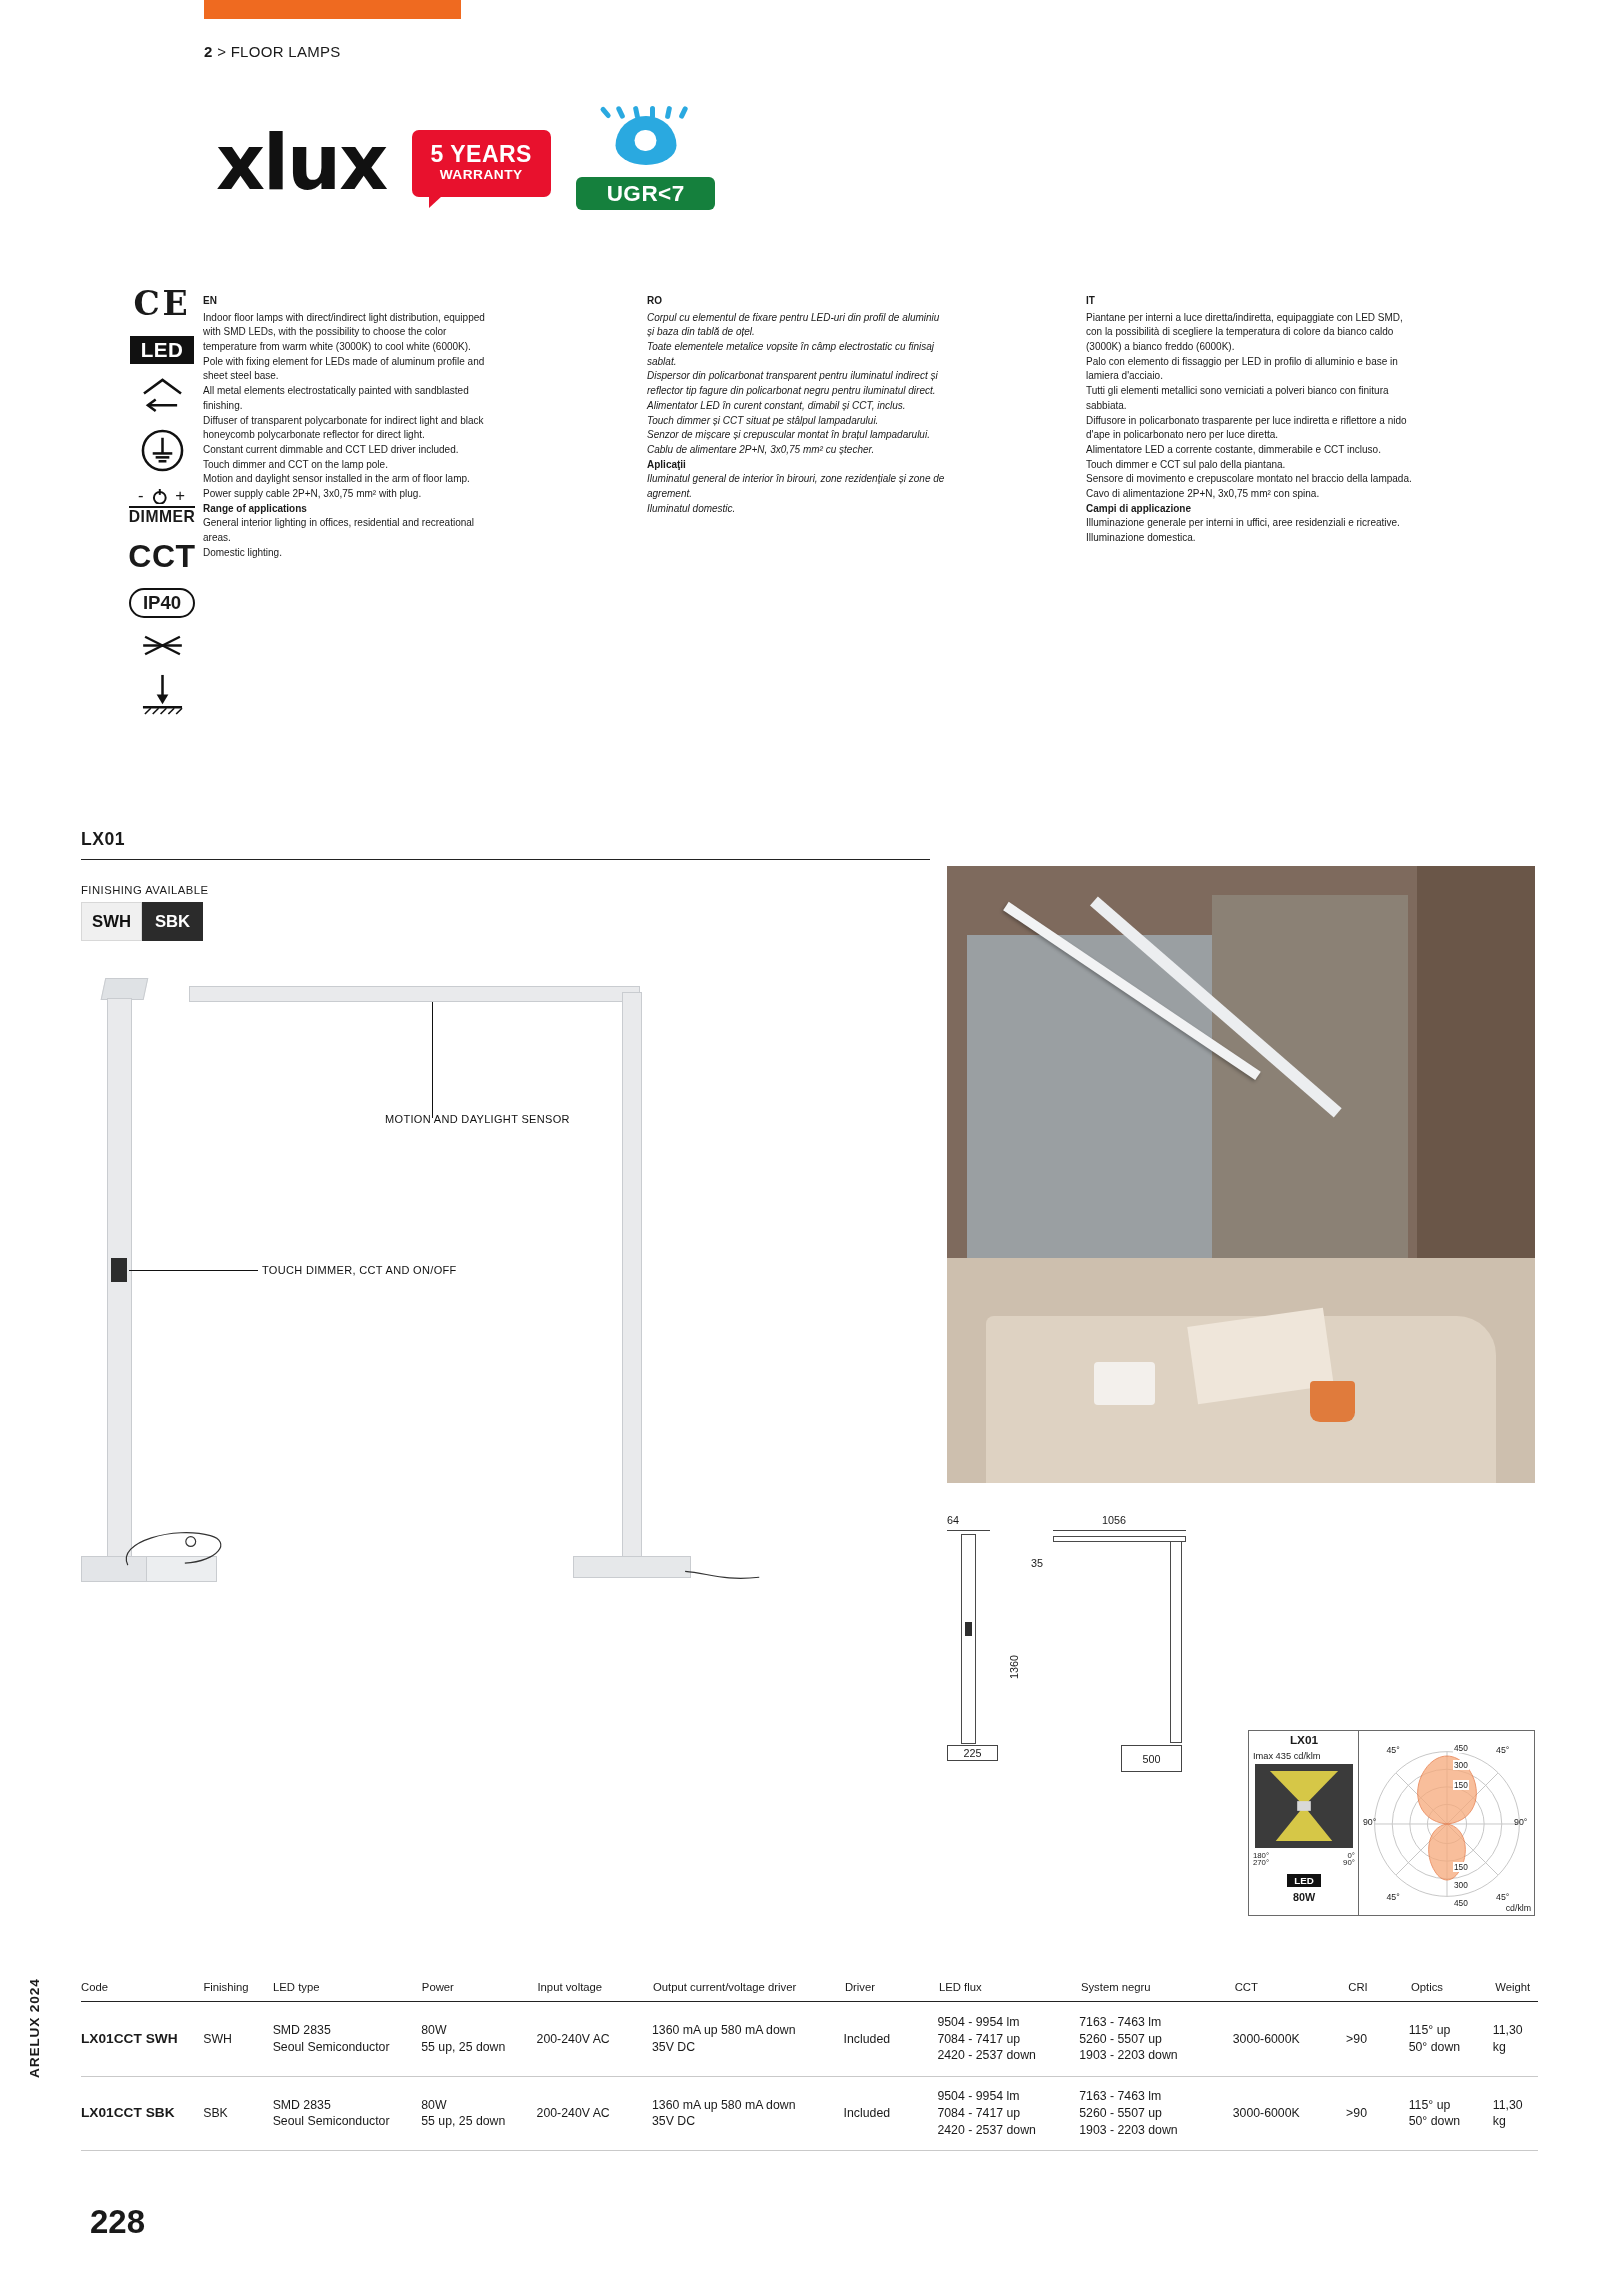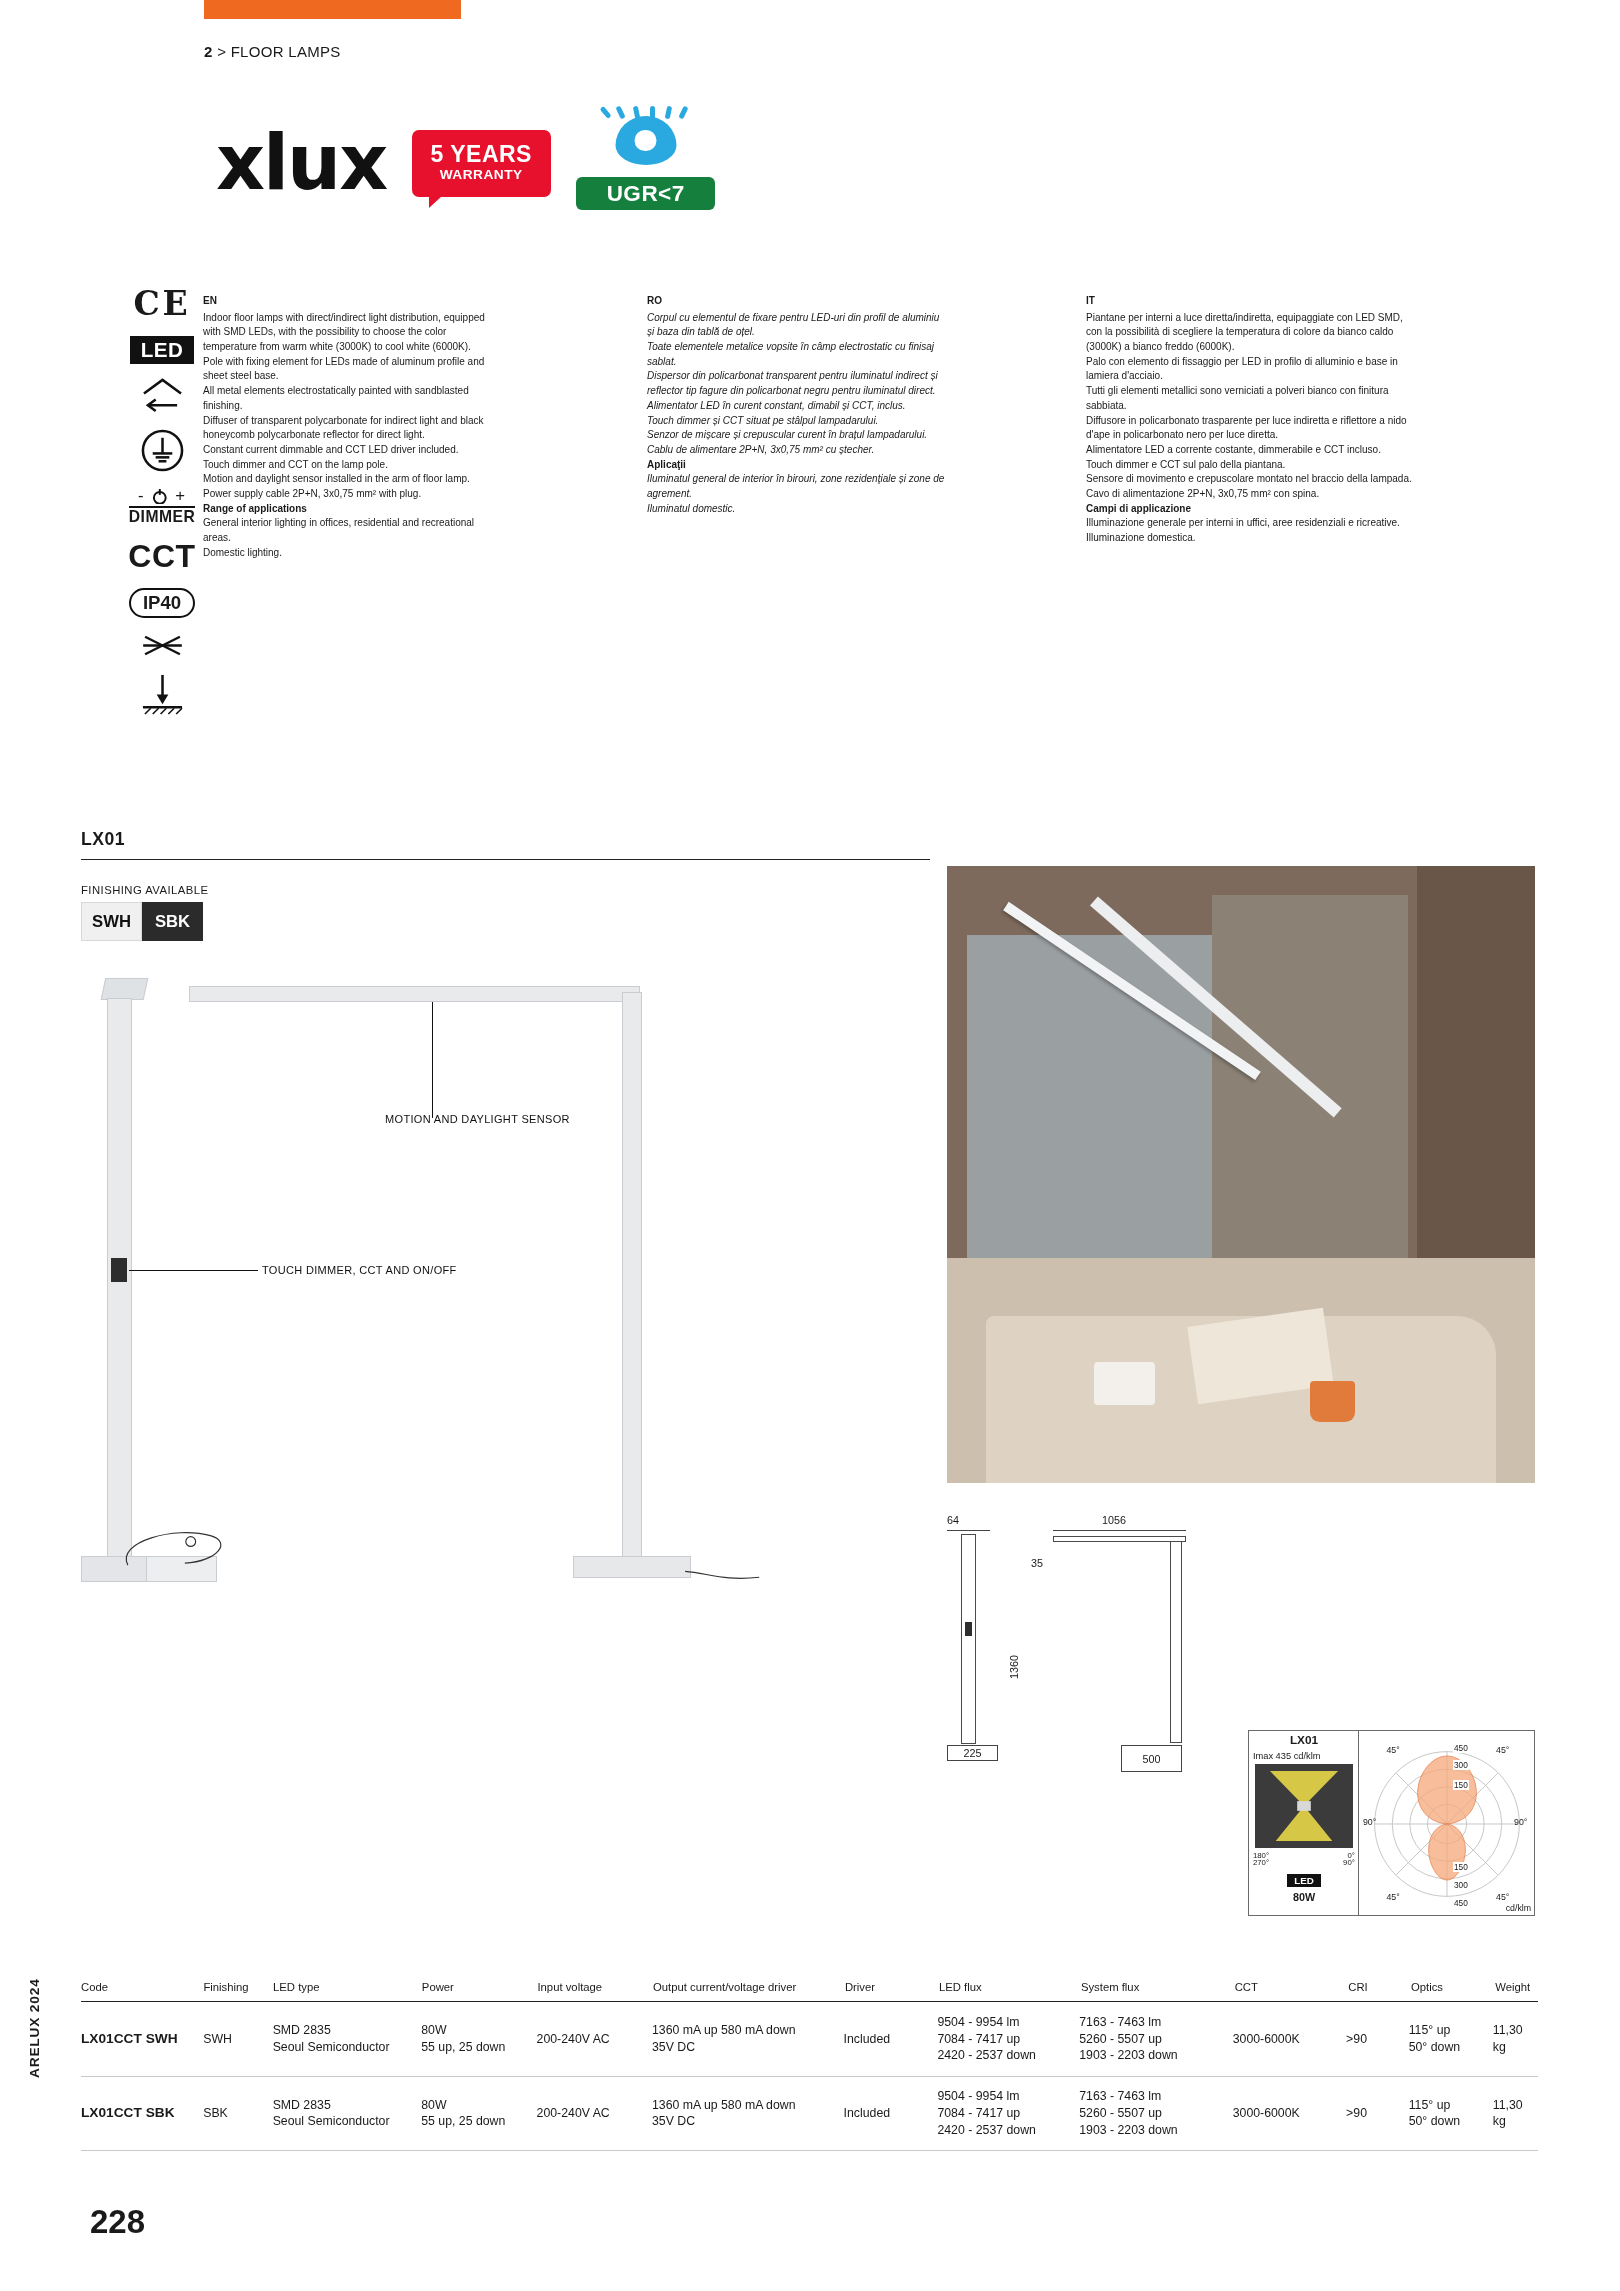--- a/index.html
+++ b/index.html
@@ -295,21 +295,21 @@
     <p>Domestic lighting.</p>
   </div>
 
   <div class="desc col-ro">
     <div class="lang" style="font-style:normal;">RO</div>
     <p>Corpul cu elementul de fixare pentru LED-uri din profil de aluminiu și baza din tablă de oțel.</p>
     <p>Toate elementele metalice vopsite în câmp electrostatic cu finisaj sablat.</p>
     <p>Dispersor din policarbonat transparent pentru iluminatul indirect și reflector tip fagure din policarbonat negru pentru iluminatul direct.</p>
     <p>Alimentator LED în curent constant, dimabil și CCT, inclus.</p>
     <p>Touch dimmer și CCT situat pe stâlpul lampadarului.</p>
-    <p>Senzor de mișcare și crepuscular curent în brațul lampadarului.</p>
+    <p>Senzor de mișcare și crepuscular montat în brațul lampadarului.</p>
     <p>Cablu de alimentare 2P+N, 3x0,75 mm² cu ștecher.</p>
     <p class="sub" style="font-style:normal;">Aplicaţii</p>
     <p>Iluminatul general de interior în birouri, zone rezidenţiale și zone de agrement.</p>
     <p>Iluminatul domestic.</p>
   </div>
 
   <div class="desc col-it">
     <div class="lang">IT</div>
     <p>Piantane per interni a luce diretta/indiretta, equipaggiate con LED SMD, con la possibilità di scegliere la temperatura di colore da bianco caldo (3000K) a bianco freddo (6000K).</p>
     <p>Palo con elemento di fissaggio per LED in profilo di alluminio e base in lamiera d'acciaio.</p>
@@ -446,21 +446,21 @@
   <div class="table">
     <div class="trow thead">
       <div class="cell c-code">Code</div>
       <div class="cell c-fin">Finishing</div>
       <div class="cell c-led">LED type</div>
       <div class="cell c-pow">Power</div>
       <div class="cell c-volt">Input voltage</div>
       <div class="cell c-out">Output current/voltage driver</div>
       <div class="cell c-driver">Driver</div>
       <div class="cell c-flux">LED flux</div>
-      <div class="cell c-sys">System flux</div>
+      <div class="cell c-sys">System negru</div>
       <div class="cell c-cct">CCT</div>
       <div class="cell c-cri">CRI</div>
       <div class="cell c-opt">Optics</div>
       <div class="cell c-weight">Weight</div>
     </div>
 
     <div class="tbody">
       <div class="trow">
         <div class="cell c-code">LX01CCT SWH</div>
         <div class="cell c-fin">SWH</div>

